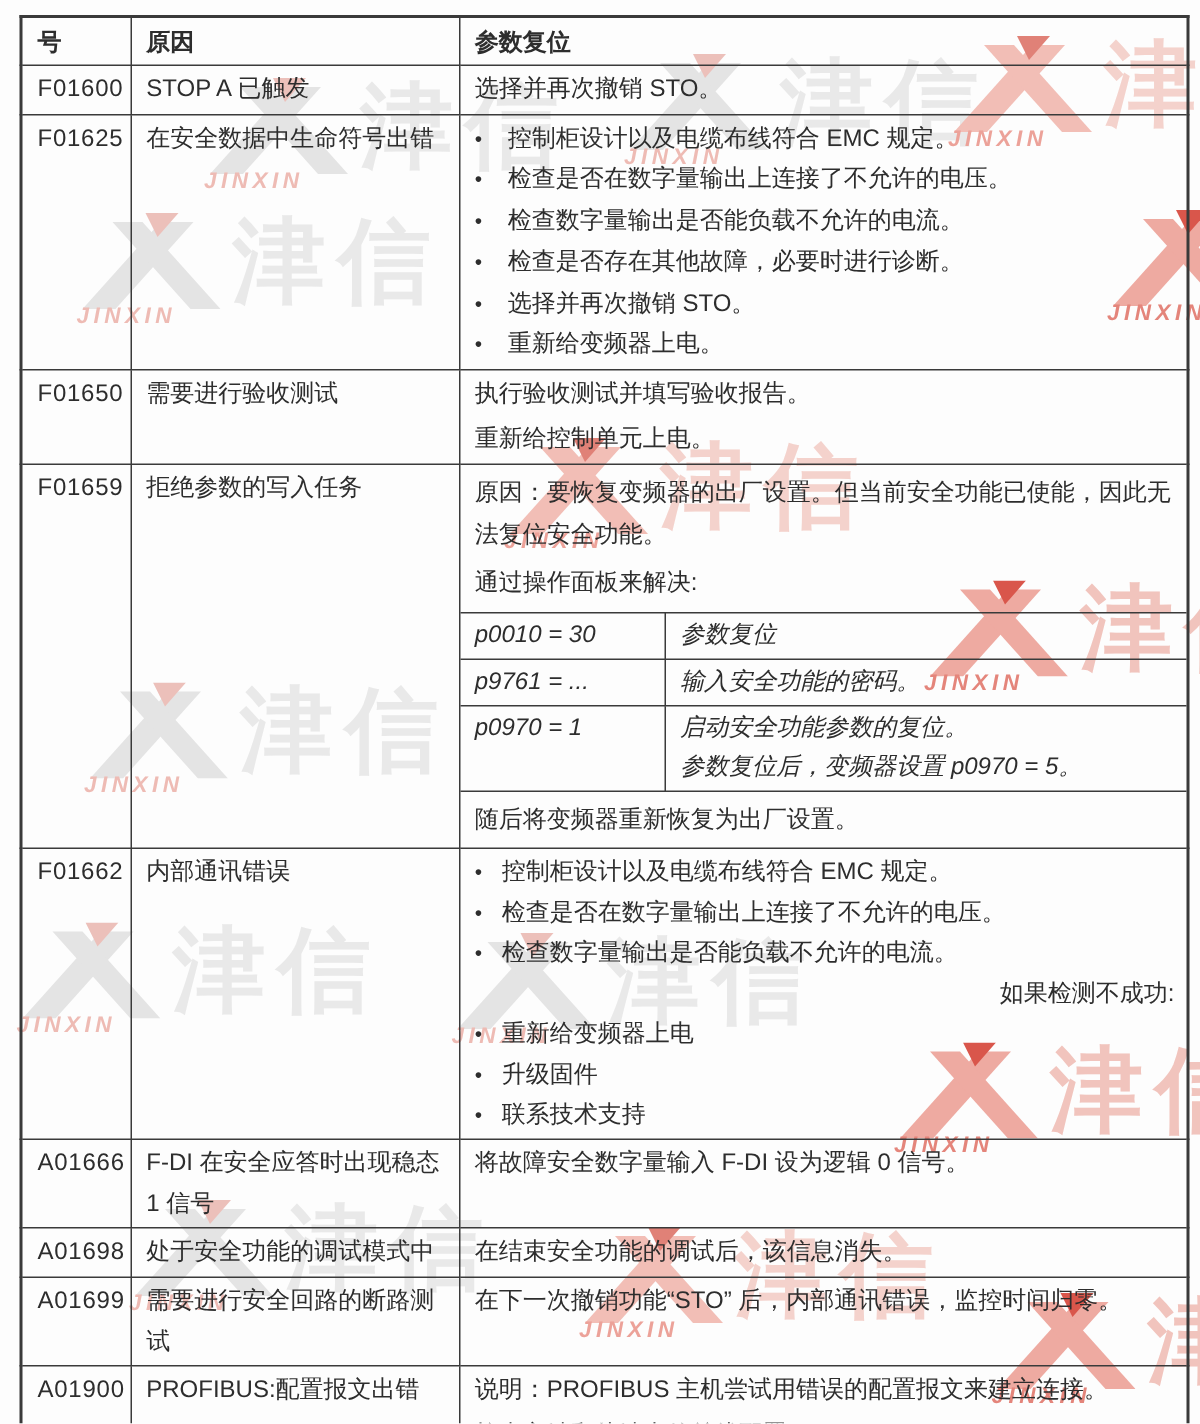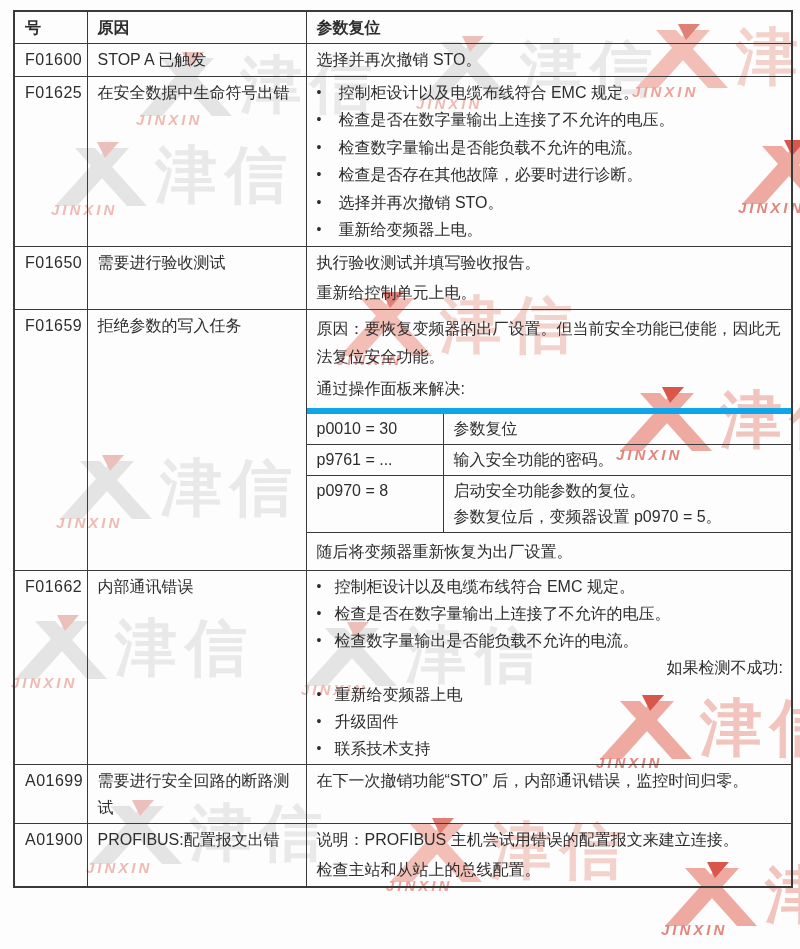--- a/index.html
+++ b/index.html
@@ -41,21 +41,21 @@
   .bullet.tight { line-height:27px; }
   .bullet.tight::before { width:18px; flex-basis:18px; }
   .mid-text { line-height:27px; margin:0;text-align:right; }
 
   
   td.complex { padding:0;margin-left:10px; }
   td.complex .pad { padding:5px 8px 2px 10px; }
   td.complex .pad p { margin:0; line-height:28px; }
   td.complex .pad p.solve { margin-top:4px; }
   table.nt { width:100%; border-collapse:collapse; margin-top:3px;
-    border-top:6px solid #0ea5e9; border-bottom:1px solid #3a3a3a; }
+    border-top:1px solid #0ea5e9; border-bottom:1px solid #3a3a3a;font-style:italic; }
   table.nt td { border-top:1px solid #3a3a3a; border-bottom:1px solid #3a3a3a;
     padding:2px 8px 2px 10px; line-height:26px; }
   table.nt td.param { width:118px; border-right:1px solid #3a3a3a; }
   table.nt td p { margin:0; line-height:26px; }
   .outro { padding:5px 8px 4px 10px; line-height:28px; }
 </style>
 </head>
 <body>
 
 <div class="page">
@@ -277,21 +277,21 @@
                   <p>参数复位</p>
                 </td>
               </tr>
               <tr>
                 <td class="param">p9761 = ...</td>
                 <td>
                   <p>输入安全功能的密码。</p>
                 </td>
               </tr>
               <tr>
-                <td class="param">p0970 = 8</td>
+                <td class="param">p0970 = 1</td>
                 <td>
                   <p>启动安全功能参数的复位。</p>
                   <p>参数复位后，变频器设置 p0970 = 5。</p>
                 </td>
               </tr>
             </tbody>
           </table>
           <div class="outro">随后将变频器重新恢复为出厂设置。</div>
         </td>
       </tr>
@@ -303,21 +303,35 @@
           <div class="bullet tight">控制柜设计以及电缆布线符合 EMC 规定。</div>
           <div class="bullet tight">检查是否在数字量输出上连接了不允许的电压。</div>
           <div class="bullet tight">检查数字量输出是否能负载不允许的电流。</div>
           <p class="mid-text">如果检测不成功:</p>
           <div class="bullet tight">重新给变频器上电</div>
           <div class="bullet tight">升级固件</div>
           <div class="bullet tight">联系技术支持</div>
         </td>
       </tr>
 
-
+      <tr style="height:58px">
+        <td class="code">A01666</td>
+        <td>F-DI 在安全应答时出现稳态 1 信号</td>
+        <td>
+          <p>将故障安全数字量输入 F-DI 设为逻辑 0 信号。</p>
+        </td>
+      </tr>
+
+      <tr style="height:27px">
+        <td class="code">A01698</td>
+        <td>处于安全功能的调试模式中</td>
+        <td>
+          <p>在结束安全功能的调试后，该信息消失。</p>
+        </td>
+      </tr>
 
       <tr style="height:56px">
         <td class="code">A01699</td>
         <td>需要进行安全回路的断路测试</td>
         <td>
           <p>在下一次撤销功能“STO” 后，内部通讯错误，监控时间归零。</p>
         </td>
       </tr>
 
       <tr style="height:60px">

